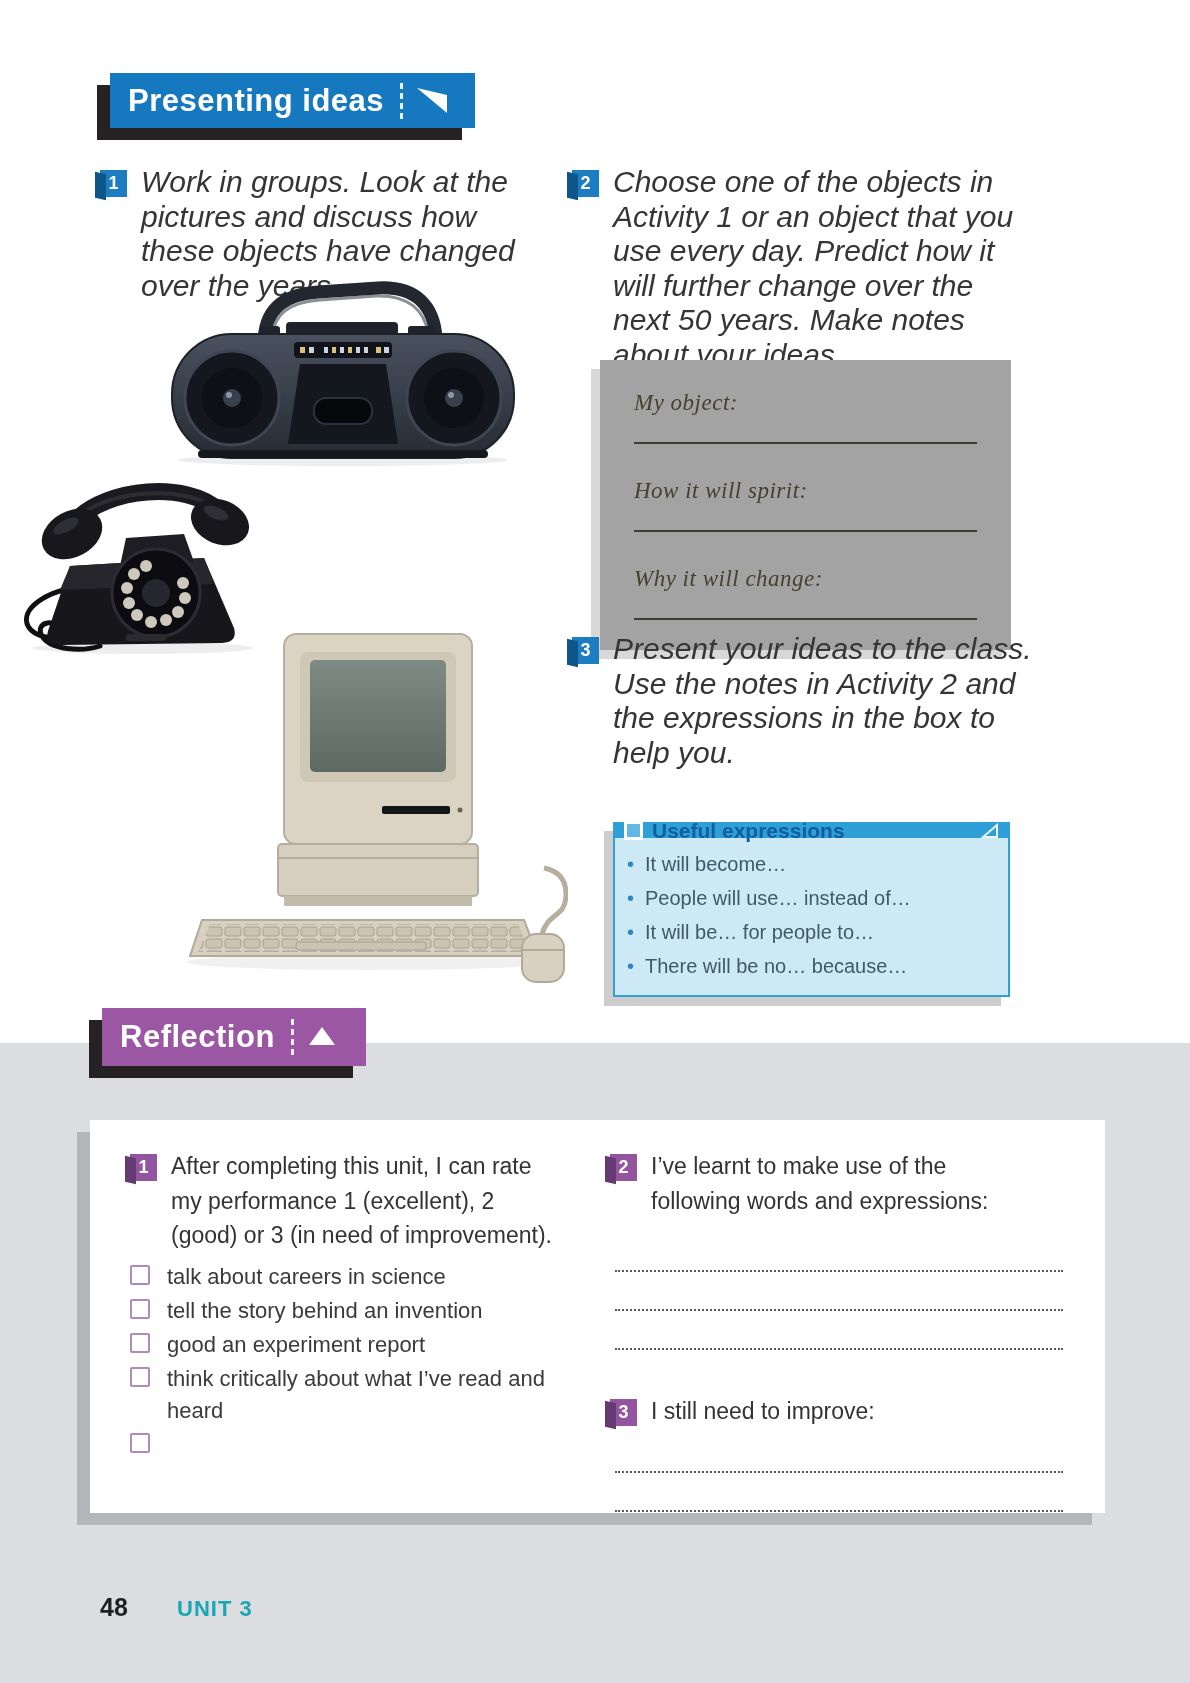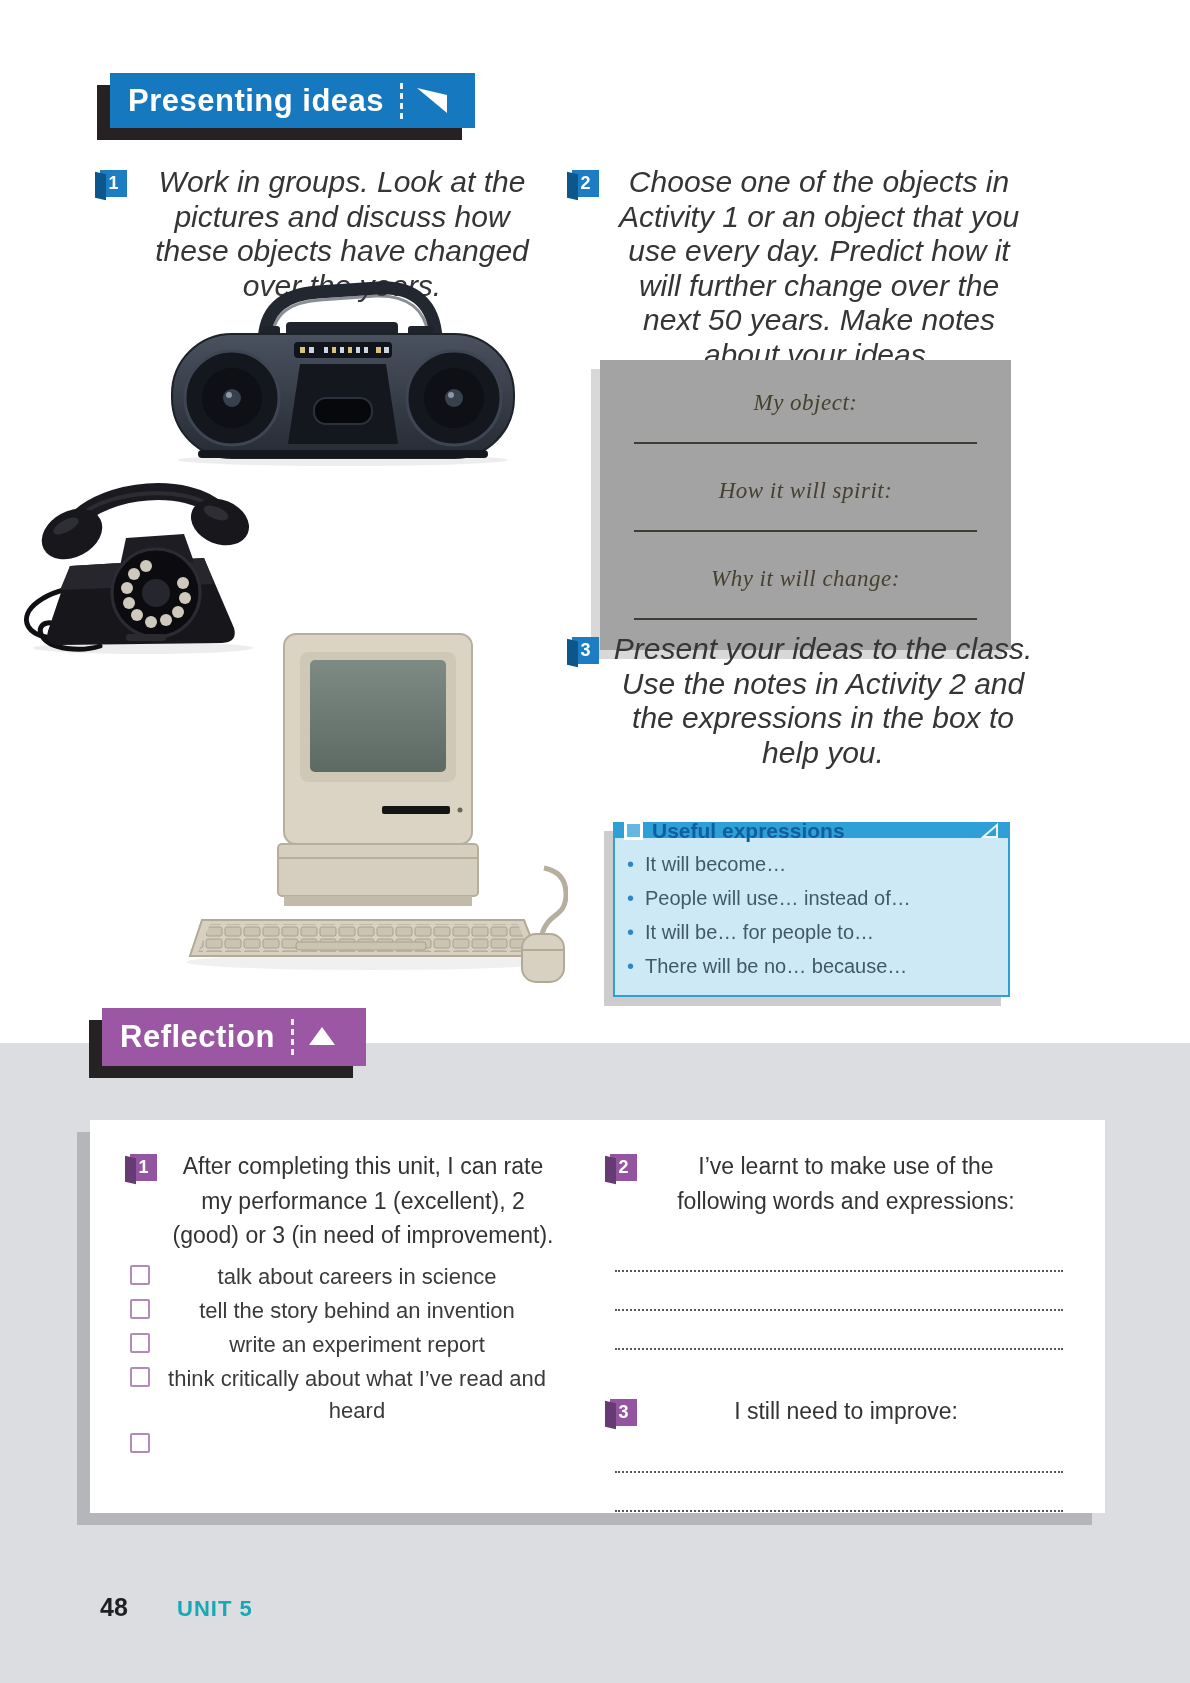--- a/index.html
+++ b/index.html
@@ -1,17 +1,17 @@
 <!DOCTYPE html>
 <html><head>
 <meta charset="utf-8">
 <style>
   html,body{margin:0;padding:0;background:#888;}
   .page{position:relative;width:1190px;height:1683px;margin:0 auto;background:#ffffff;overflow:hidden;
-        font-family:"Liberation Sans","DejaVu Sans",sans-serif;color:#38383a;text-align:center;}
+        font-family:"Liberation Sans","DejaVu Sans",sans-serif;color:#38383a;}
   .abs{position:absolute;}
 
   
   .banner{position:absolute;display:flex;align-items:center;gap:12px;padding:0 14px 0 18px;
           box-shadow:-13px 12px 0 #26२223;box-shadow:-13px 12px 0 #262223;}
   .banner-title{color:#fff;font-weight:bold;font-size:31px;letter-spacing:.5px;white-space:nowrap;}
   .banner-dash{height:36px;border-left:3px dashed rgba(255,255,255,.9);margin-left:4px;}
   .banner-presenting{left:110px;top:73px;width:333px;height:55px;background:#1678bf;}
   .banner-reflection{left:102px;top:1008px;width:232px;height:58px;background:#9c57a4;}
 
@@ -259,21 +259,21 @@
         <div class="check-row">
           <span class="checkbox"></span>
           <span class="check-label">talk about careers in science</span>
         </div>
         <div class="check-row">
           <span class="checkbox"></span>
           <span class="check-label">tell the story behind an invention</span>
         </div>
         <div class="check-row">
           <span class="checkbox"></span>
-          <span class="check-label">write an experiment report</span>
+          <span class="check-label">good an experiment report</span>
         </div>
         <div class="check-row">
           <span class="checkbox"></span>
           <span class="check-label">think critically about what I’ve read and heard</span>
         </div>
         <div class="check-row">
           <span class="checkbox"></span>
         </div>
       </div>
     </div>
@@ -300,15 +300,15 @@
       </div>
       <div style="margin-top:12px;">
         <div class="write-line" style="height:30px;"></div>
         <div class="write-line"></div>
       </div>
     </div>
 
   </div>
 
   <div class="abs page-number">48</div>
-  <div class="abs unit-label">UNIT 5</div>
+  <div class="abs unit-label">UNIT 3</div>
 
 </div>
 
 </body></html>

